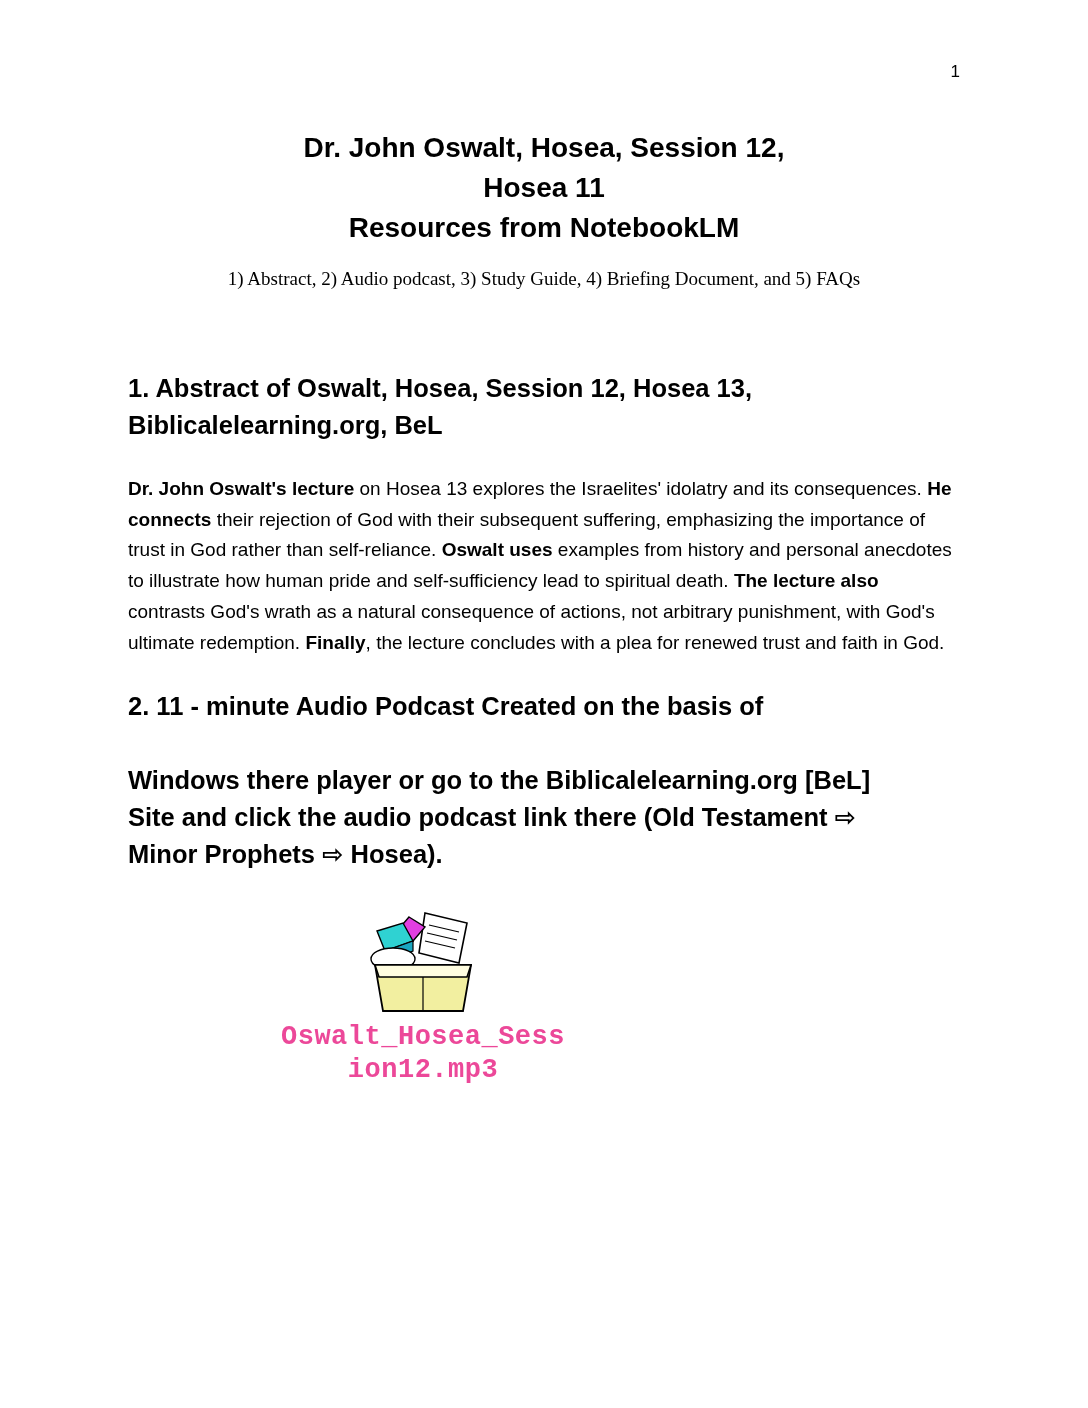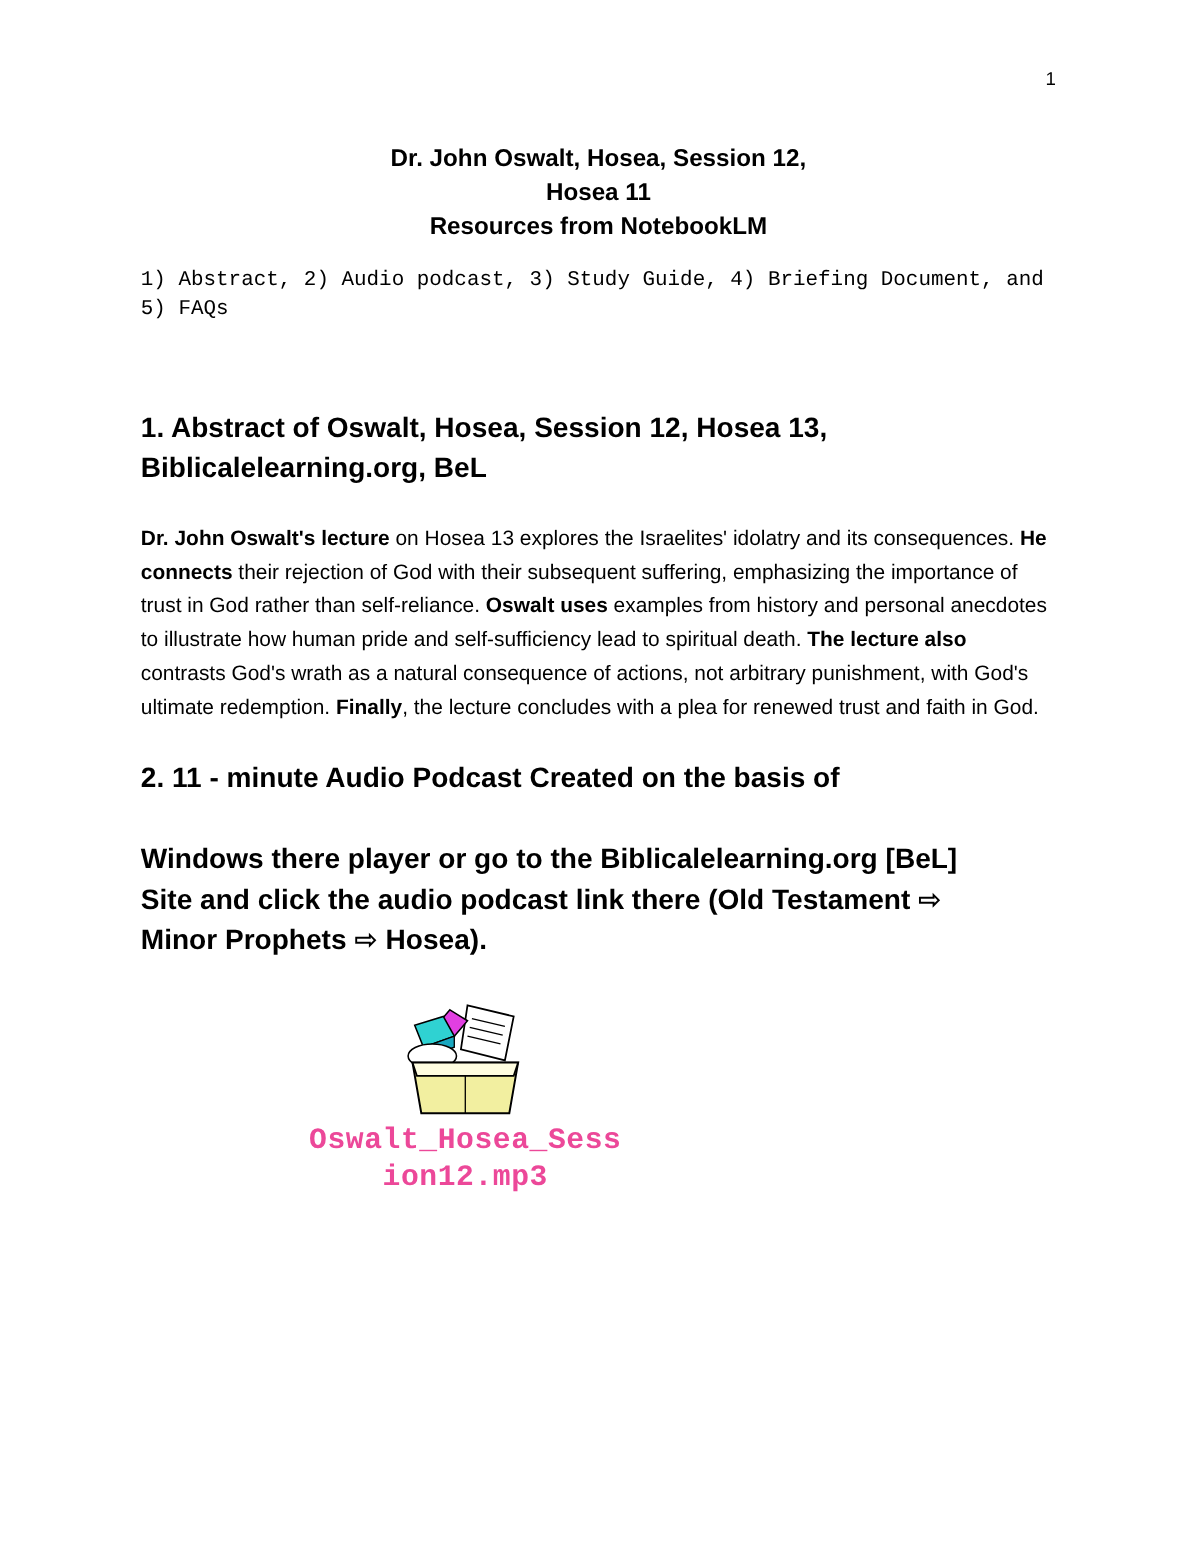--- a/index.html
+++ b/index.html
@@ -32,32 +32,33 @@
   }
   .content {
     position: absolute;
     left: 128px;
     top: 128px;
     width: 832px;
   }
   .doc-title {
     font-family: "Liberation Sans", sans-serif;
     font-weight: bold;
-    font-size: 22px;
+    font-size: 28px;
     text-align: center;
     line-height: 1.42;
     margin: 0;
   }
   .doc-title .line {
     display: block;
   }
   .subtitle {
-    font-family: Liberation Mono, monospace;
+    font-family: Liberation Serif, serif;
     font-size: 19px;
     line-height: 1.4;
+    text-align: center;
   }
   h2.section-heading {
     font-family: "Liberation Sans", sans-serif;
     font-weight: bold;
     font-size: 25.5px;
     line-height: 1.45;
     margin: 0;
   }
   .gap-large { height: 58px; }
   .gap-med { height: 30px; }

